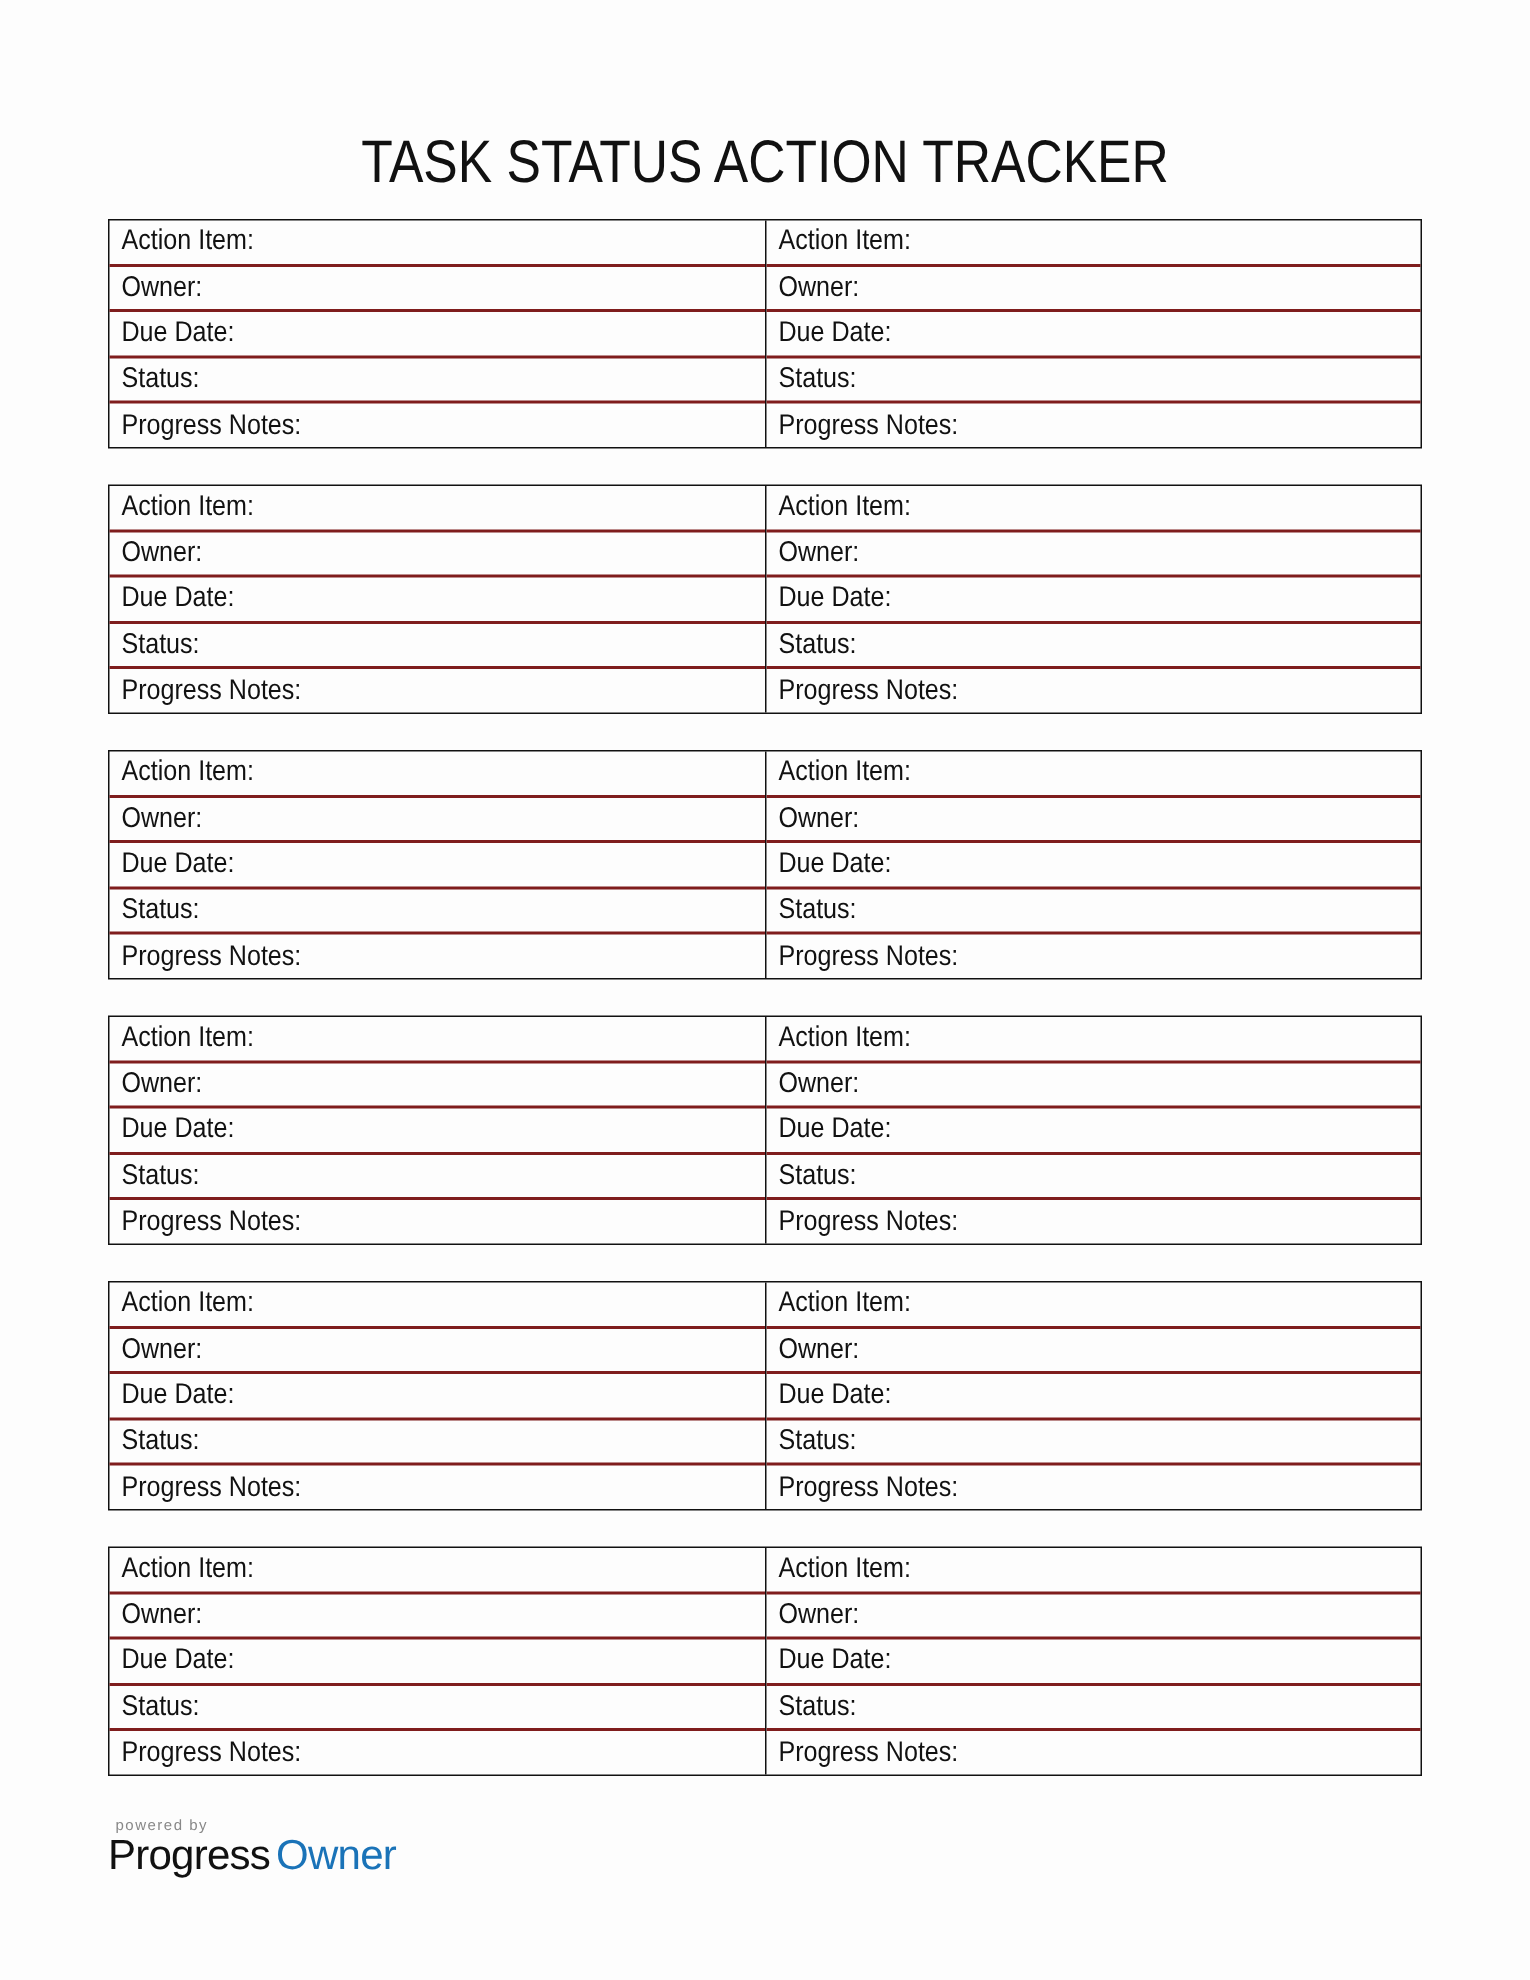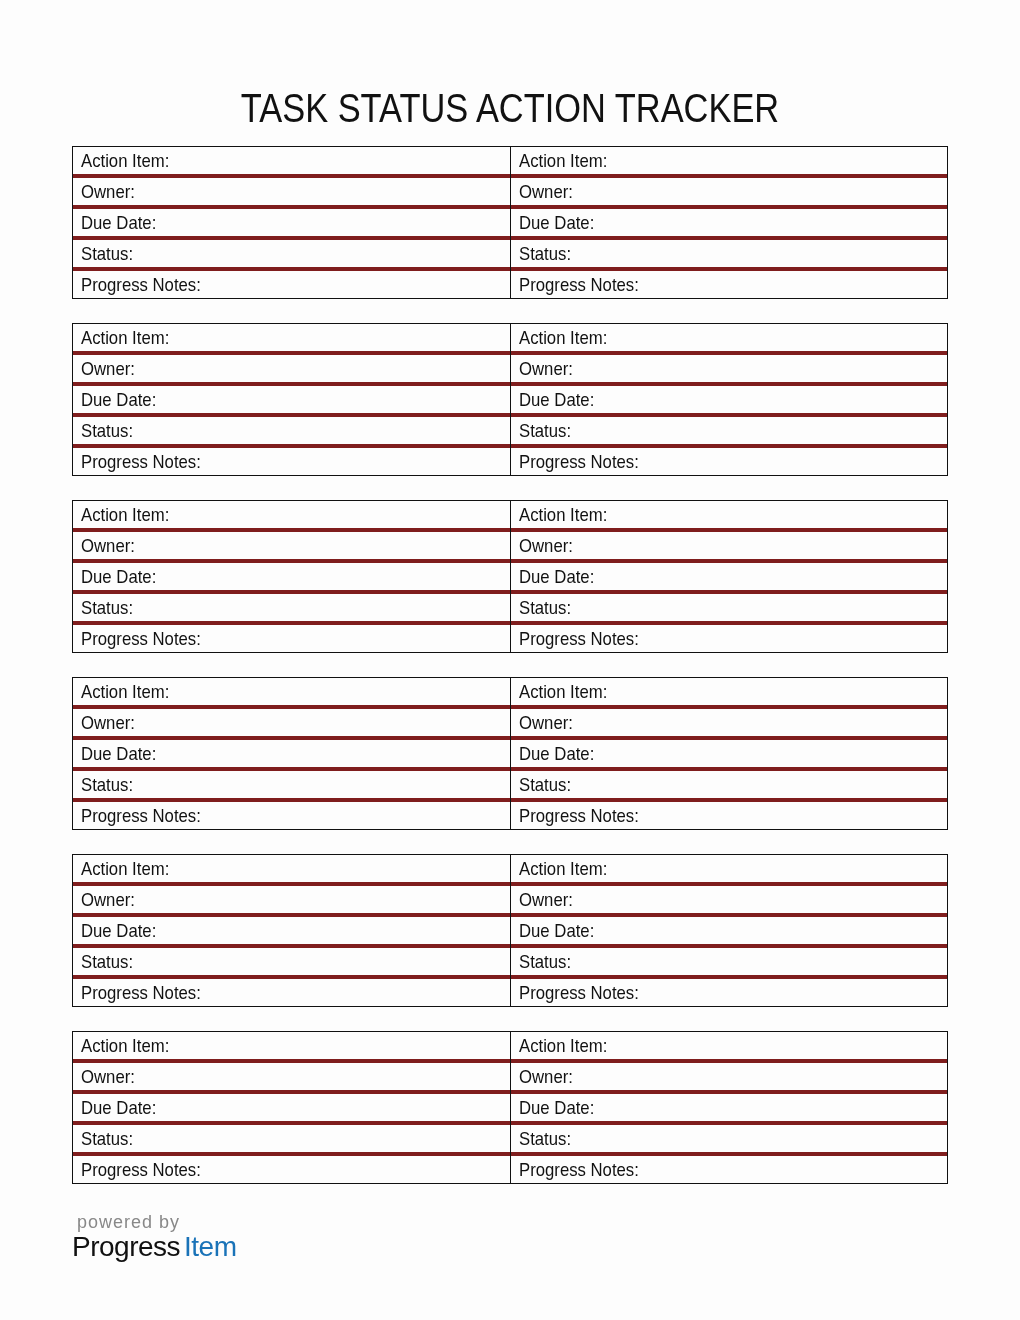--- a/index.html
+++ b/index.html
@@ -2,25 +2,25 @@
 <html><head>
 <meta charset="utf-8">
 <style>
   html, body { margin:0; padding:0; background:#fdfdfd; }
   body { width:1020px; height:1320px; position:relative; font-family:"Liberation Sans", sans-serif; color:#111; }
   .title { position:absolute; top:86px; left:0; width:1020px; text-align:center; font-size:40px; letter-spacing:0px; transform:scaleX(0.86); transform-origin:center; color:#111; }
   .tables { position:absolute; left:72px; top:146px; width:876px; }
   .tbl { border:1px solid #111; display:flex; margin-bottom:24px; height:153px; box-sizing:border-box; }
   .col { flex:1; display:flex; flex-direction:column; }
   .col + .col { border-left:1px solid #111; }
-  .cell { flex:1; border-top:4px solid #7f1d1d; display:flex; align-items:center; padding-left:8px; font-size:19px; }
+  .cell { flex:1; border-top:2px solid #7f1d1d; display:flex; align-items:center; padding-left:8px; font-size:19px; }
   .cell:first-child { border-top:none; }
   .cell span { display:inline-block; transform:scaleX(0.88); transform-origin:left center; white-space:nowrap; }
   .footer { position:absolute; left:72px; top:1212px; }
-  .powered { font-size:18px; color:#888; letter-spacing:1px; margin-left:5px; }
+  .powered { font-size:10px; color:#888; letter-spacing:1px; margin-left:5px; }
   .brand { font-size:28px; margin-top:-2px; letter-spacing:-0.5px; }
   .brand .gen { color:#111; }
   .brand .blue { color:#1a73b8; margin-left:4px; }
 </style>
 </head>
 <body>
 
 <div class="title">TASK STATUS ACTION TRACKER</div>
 
 <div class="tables" id="tables">
@@ -238,15 +238,15 @@
         <div class="cell">
           <span>Progress Notes:</span>
         </div>
       </div>
     </div>
   </div>
 
 <div class="footer">
   <div class="powered">powered by</div>
   <div class="brand">
-    <span class="gen">Progress</span><span class="blue">Item</span>
+    <span class="gen">Progress</span><span class="blue">Owner</span>
   </div>
 </div>
 
 </body></html>

